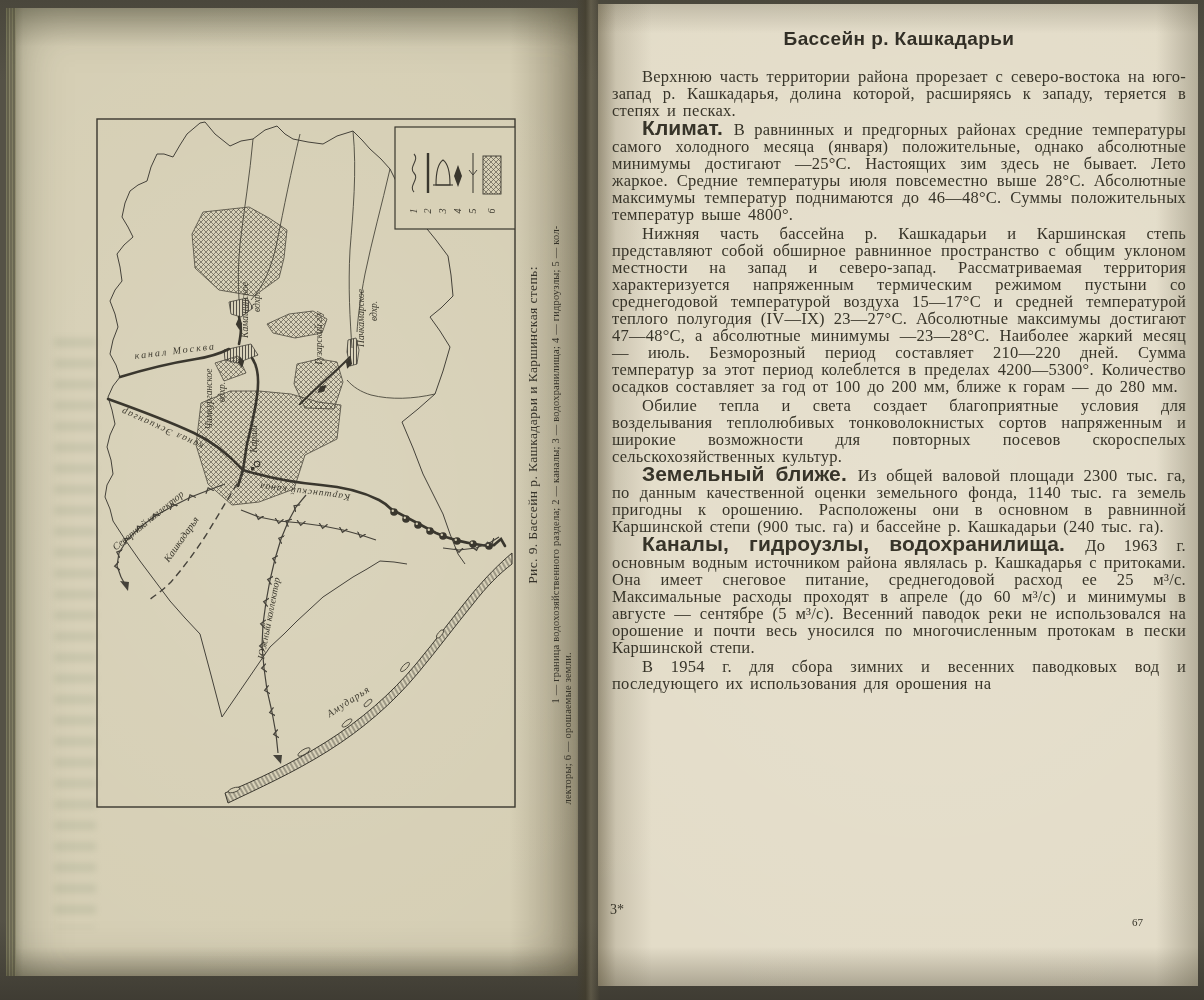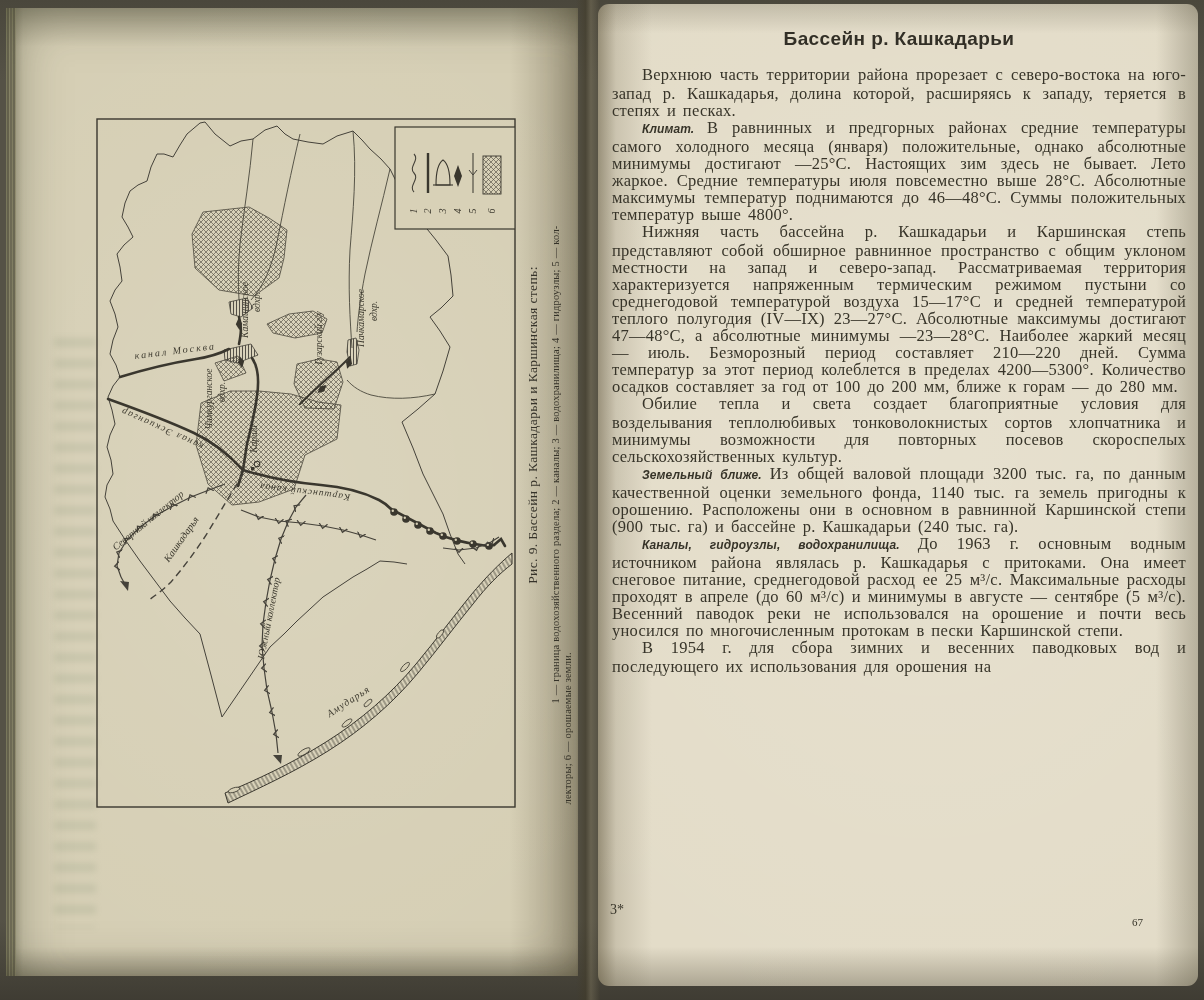--- a/index.html
+++ b/index.html
@@ -28,28 +28,28 @@
   .cap-s2{left:223px;top:449px;width:680px;height:15px;text-align:left;font-size:10.5px;letter-spacing:.2px;}
   
   .gutter{position:absolute;left:576px;top:0;width:24px;height:1000px;
     background:linear-gradient(90deg,rgba(66,60,42,.0),rgba(66,60,42,.55) 35%,#6e английский?,rgba(120,112,88,.5) 60%,rgba(66,60,42,.2));}
   
   .page-right{position:absolute;left:598px;top:4px;width:600px;height:982px;overflow:hidden;
     background:
       radial-gradient(130% 95% at 55% 45%, rgba(255,255,255,.12), rgba(0,0,0,0) 65%),
       linear-gradient(90deg, rgba(88,78,52,.55) 0, rgba(88,78,52,.18) 3%, rgba(0,0,0,0) 9%, rgba(0,0,0,0) 93%, rgba(90,84,62,.35) 100%),
       linear-gradient(0deg, rgba(70,64,46,.35) 0, rgba(70,64,46,0) 4%, rgba(0,0,0,0) 97%, rgba(70,64,46,.22) 100%),
-      #e3dcc8; border-radius: 11px;}
+      #e3dcc8;}
   .page-title{position:absolute;left:14px;top:24px;width:574px;text-align:center;
     font-family:"Liberation Sans","DejaVu Sans",sans-serif;font-weight:bold;font-size:19px;
     letter-spacing:.4px;color:#322f26;}
   .textcol{position:absolute;left:14px;top:62px;width:574px;color:#373429;
     font-size:16.5px;line-height:17px;text-align:justify;letter-spacing:.25px;word-spacing:2.5px;}
   .para{margin:0;text-indent:30px;}
-  .lead{font-family:"Liberation Sans","DejaVu Sans",sans-serif;font-weight:bold;font-size:12px;letter-spacing:.1px;font-style:italic;}
+  .lead{font-family:"Liberation Sans","DejaVu Sans",sans-serif;font-weight:bold;font-size:21px;letter-spacing:.1px;}
   .lead:not(:empty)::after{content:" ";}
   .sig{position:absolute;left:12px;top:898px;font-size:14px;color:#373429;}
   .pagenum{position:absolute;left:505px;top:912px;width:40px;text-align:right;font-size:11px;color:#373429;}
   
   .ml{font-family:"Liberation Serif","DejaVu Serif",serif;font-style:italic;fill:#3d3a2f;}
 </style>
 </head>
 <body>
 
 <div class="spread">
@@ -232,22 +232,22 @@
 
   <div class="gutter" style="background:linear-gradient(90deg,rgba(66,60,42,0),rgba(66,60,42,.55) 40%,rgba(125,117,92,.45) 62%,rgba(66,60,42,.15));"></div>
 
   <div class="page-right">
     <div class="page-title">Бассейн р. Кашкадарьи</div>
 
     <div class="textcol">
       <p class="para"><b class="lead"></b><span>Верхнюю часть территории района прорезает с северо-востока на юго-запад р. Кашкадарья, долина которой, расширяясь к западу, теряется в степях и песках.</span></p>
       <p class="para"><b class="lead">Климат.</b><span>В равнинных и предгорных районах средние температуры самого холодного месяца (января) положительные, однако абсолютные минимумы достигают —25°С. Настоящих зим здесь не бывает. Лето жаркое. Средние температуры июля повсеместно выше 28°С. Абсолютные максимумы температур поднимаются до 46—48°С. Суммы положительных температур выше 4800°.</span></p>
       <p class="para"><b class="lead"></b><span>Нижняя часть бассейна р. Кашкадарьи и Каршинская степь представляют собой обширное равнинное пространство с общим уклоном местности на запад и северо-запад. Рассматриваемая территория характеризуется напряженным термическим режимом пустыни со среднегодовой температурой воздуха 15—17°С и средней температурой теплого полугодия (IV—IX) 23—27°С. Абсолютные максимумы достигают 47—48°С, а абсолютные минимумы —23—28°С. Наиболее жаркий месяц — июль. Безморозный период составляет 210—220 дней. Сумма температур за этот период колеблется в пределах 4200—5300°. Количество осадков составляет за год от 100 до 200 мм, ближе к горам — до 280 мм.</span></p>
-      <p class="para"><b class="lead"></b><span>Обилие тепла и света создает благоприятные условия для возделывания теплолюбивых тонковолокнистых сортов хлопчатника и минимумы возможности для повторных посевов скороспелых сельскохозяйственных культур.</span></p>
-      <p class="para"><b class="lead">Земельный ближе.</b><span>Из общей валовой площади 3200 тыс. га, по данным качественной оценки земельного фонда, 1140 тыс. га земель пригодны к орошению. Расположены они в основном в равнинной Каршинской степи (900 тыс. га) и бассейне р. Кашкадарьи (240 тыс. га).</span></p>
+      <p class="para"><b class="lead"></b><span>Обилие тепла и света создает благоприятные условия для возделывания теплолюбивых тонковолокнистых сортов напряженным и широкие возможности для повторных посевов скороспелых сельскохозяйственных культур.</span></p>
+      <p class="para"><b class="lead">Земельный ближе.</b><span>Из общей валовой площади 2300 тыс. га, по данным качественной оценки земельного фонда, 1140 тыс. га земель пригодны к орошению. Расположены они в основном в равнинной Каршинской степи (900 тыс. га) и бассейне р. Кашкадарьи (240 тыс. га).</span></p>
       <p class="para"><b class="lead">Каналы, гидроузлы, водохранилища.</b><span>До 1963 г. основным водным источником района являлась р. Кашкадарья с притоками. Она имеет снеговое питание, среднегодовой расход ее 25 м³/с. Максимальные расходы проходят в апреле (до 60 м³/с) и минимумы в августе — сентябре (5 м³/с). Весенний паводок реки не использовался на орошение и почти весь уносился по многочисленным протокам в пески Каршинской степи.</span></p>
       <p class="para"><b class="lead"></b><span>В 1954 г. для сбора зимних и весенних паводковых вод и последующего их использования для орошения на</span></p>
     </div>
 
     <div class="sig">3*</div>
     <div class="pagenum">67</div>
   </div>
 
 </div>
 

